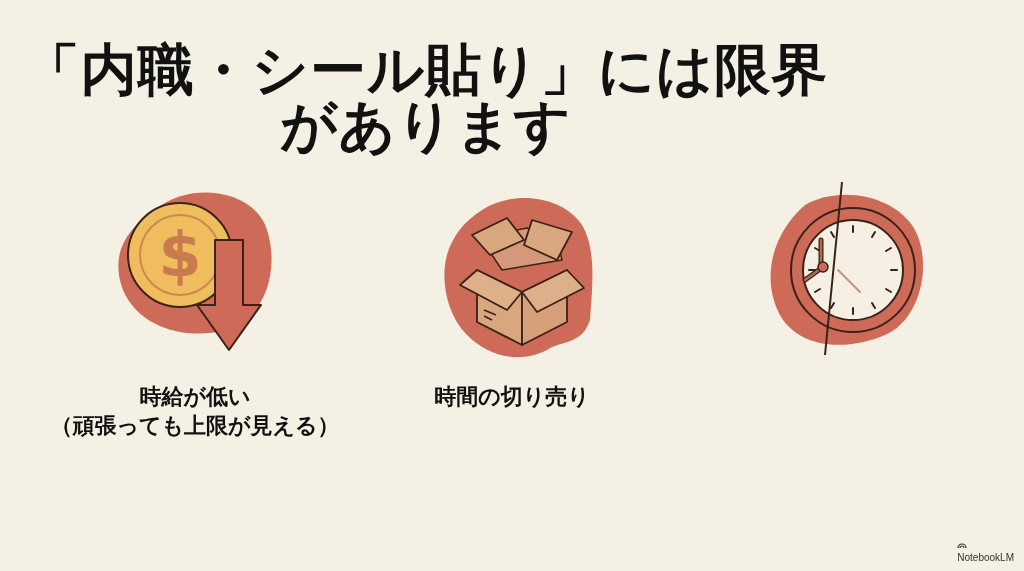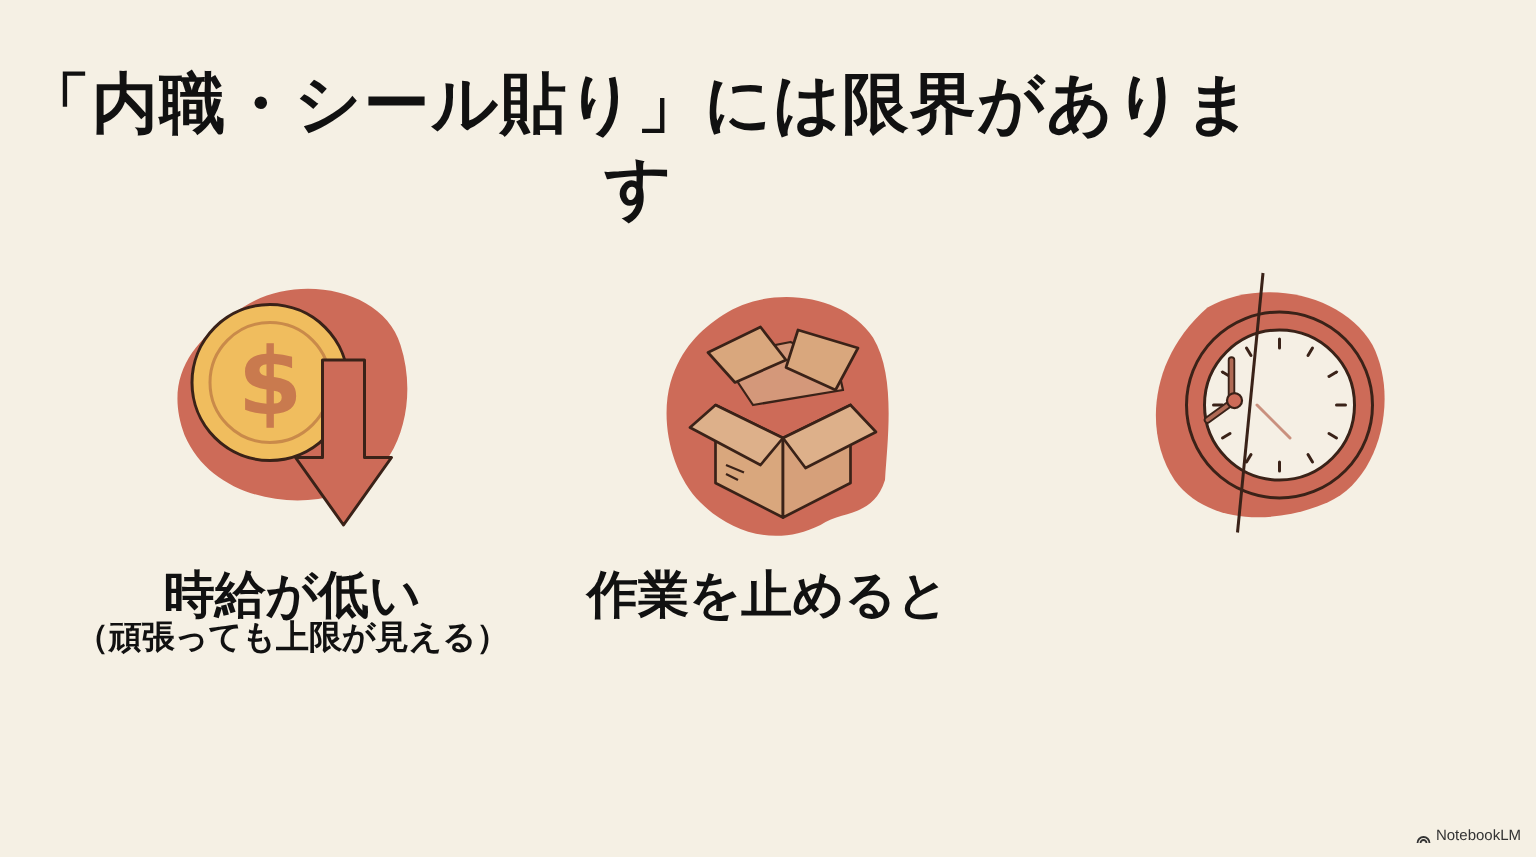--- a/index.html
+++ b/index.html
@@ -14,21 +14,21 @@
       overflow: hidden;
       font-family: "DejaVu Sans", "Liberation Sans", sans-serif;
       color: #111111;
     }
     .title {
       position: absolute;
       left: 0;
       top: 42px;
       width: 852px;
       text-align: center;
-      font-size: 44px;
+      font-size: 56px;
       font-weight: bold;
       letter-spacing: 1px;
       line-height: 56px;
     }
     .card {
       position: absolute;
       top: 170px;
       width: 330px;
       text-align: center;
     }
@@ -44,21 +44,21 @@
     .icon-wrap svg {
       width: 200px;
       height: 200px;
       display: block;
     }
     .heading {
       position: absolute;
       left: 0;
       width: 330px;
       top: 205px;
-      font-size: 34px;
+      font-size: 22px;
       font-weight: bold;
       line-height: 44px;
       text-align: center;
     }
     .sub {
       position: absolute;
       left: 0;
       width: 330px;
       top: 240px;
       font-size: 22px;
@@ -67,23 +67,24 @@
       text-align: center;
       white-space: pre-line;
     }
     .brand {
       position: absolute;
       right: 10px;
       bottom: 8px;
       font-size: 10px;
       color: #333333;
       display: flex;
-      align-items: flex-end;
+      align-items: flex-start;
       gap: 3px;
       font-family: "Liberation Sans", sans-serif;
+      flex-direction: column;
     }
     .brand svg { width: 10px; height: 8px; }
   </style>
 </head>
 <body>
 
 <div class="title">「内職・シール貼り」には限界があります</div>
 
 <div class="card c1">
   <div class="icon-wrap">
@@ -112,21 +113,21 @@
       <path d="M65,100 L110,122 L110,175 L65,152 Z" fill="#d9a77d" stroke="#3a2218" stroke-width="1.8" stroke-linejoin="round"></path>
 
       <path d="M110,122 L155,100 L155,152 L110,175 Z" fill="#d6a07a" stroke="#3a2218" stroke-width="1.8" stroke-linejoin="round"></path>
 
       <path d="M65,100 L110,122 L95,140 L48,115 Z" fill="#ddb08a" stroke="#3a2218" stroke-width="1.8" stroke-linejoin="round"></path>
       <path d="M110,122 L155,100 L172,118 L125,142 Z" fill="#ddb08a" stroke="#3a2218" stroke-width="1.8" stroke-linejoin="round"></path>
       <line x1="72" y1="140" x2="84" y2="145" stroke="#3a2218" stroke-width="1.5"></line>
       <line x1="72" y1="146" x2="80" y2="150" stroke="#3a2218" stroke-width="1.5"></line>
     </svg>
   </div>
-  <div class="heading">作業を止めると</div>
+  <div class="heading">時間の切り売り</div>
 </div>
 
 <div class="card c3">
   <div class="icon-wrap">
     <svg viewBox="0 0 200 200">
       <path d="M60,35 C95,15 150,25 170,60 C188,95 175,150 140,165 C105,180 60,180 38,150 C18,120 20,70 60,35 Z" fill="#cd6b58"></path>
 
       <circle cx="108" cy="100" r="62" fill="#cd6b58" stroke="#3a2218" stroke-width="2"></circle>
       <circle cx="108" cy="100" r="50" fill="#f5efe4" stroke="#3a2218" stroke-width="2"></circle>
 

